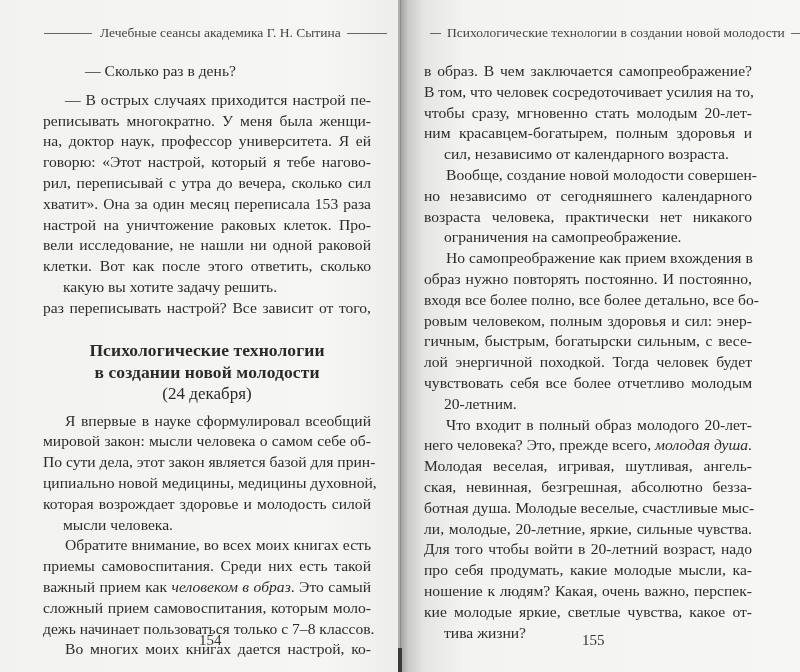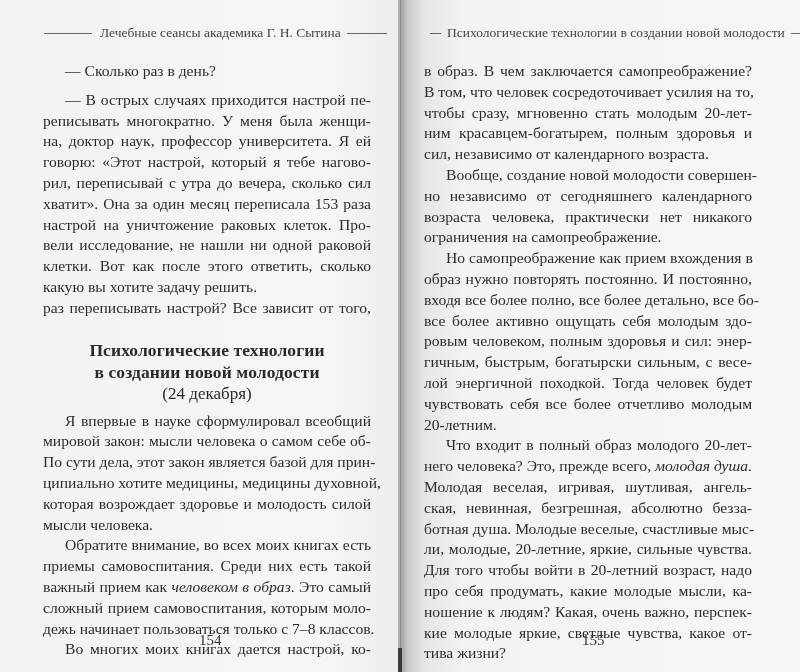--- a/index.html
+++ b/index.html
@@ -22,21 +22,21 @@
   .left .running-head .r2 { width:40px; margin-left:6px; }
   .right .running-head { left:30px; }
   .right .running-head .r1 { width:11px; margin-right:6px; }
   .right .running-head .r2 { width:11px; margin-left:6px; }
 
   .body-text { position:absolute; font-family:"Liberation Serif","DejaVu Serif",serif;
      font-size:15.6px; line-height:20.8px; color:#2c2c2c; text-align:justify; }
   .left .body-text { left:43px; width:328px; }
   .right .body-text { left:24px; width:328px; }
   .line { display:block; text-align:justify; text-align-last:justify; white-space:nowrap; }
-  .line.last { text-align-last:left; }
+  .line.last { text-align-last:left;margin-left:20px; }
   .em { font-style:italic; }
 
   .heading { text-align:center; font-family:"Liberation Serif",serif; color:#2a2a2a; }
   .heading .h { font-size:17.5px; line-height:22px; font-weight:bold; letter-spacing:.1px; }
   .heading .d { font-size:17px; line-height:22px; }
 
   .folio { position:absolute; top:632px; font-family:"Liberation Serif",serif; font-size:15px; color:#333; }
   .left .folio { left:199px; }
   .right .folio { left:182px; }
 </style>
@@ -68,21 +68,21 @@
 
       <div class="heading" style="margin-top:20px; margin-bottom:6px;">
         <div class="h">Психологические технологии</div>
         <div class="h">в создании новой молодости</div>
         <div class="d">(24 декабря)</div>
       </div>
 
       <span class="line" style="padding-left:22px;">Я впервые в науке сформулировал всеобщий</span>
       <span class="line">мировой закон: мысли человека о самом себе об-</span>
       <span class="line">По сути дела, этот закон является базой для прин-</span>
-      <span class="line">ципиально хотите медицины, медицины духовной,</span>
+      <span class="line">ципиально новой медицины, медицины духовной,</span>
       <span class="line">которая возрождает здоровье и молодость силой</span>
       <span class="line last">мысли человека.</span>
 
       <span class="line" style="padding-left:22px;">Обратите внимание, во всех моих книгах есть</span>
       <span class="line">приемы самовоспитания. Среди них есть такой</span>
       <span class="line"><span>важный прием как </span><span class="em">человеком в образ</span><span>. Это самый</span></span>
       <span class="line">сложный прием самовоспитания, которым моло-</span>
       <span class="line">дежь начинает пользоваться только с 7–8 классов.</span>
 
       <span class="line" style="padding-left:22px;">Во многих моих книгах дается настрой, ко-</span>
@@ -107,21 +107,20 @@
       <span class="line last">сил, независимо от календарного возраста.</span>
 
       <span class="line" style="padding-left:22px;">Вообще, создание новой молодости совершен-</span>
       <span class="line">но независимо от сегодняшнего календарного</span>
       <span class="line">возраста человека, практически нет никакого</span>
       <span class="line last">ограничения на самопреображение.</span>
 
       <span class="line" style="padding-left:22px;">Но самопреображение как прием вхождения в</span>
       <span class="line">образ нужно повторять постоянно. И постоянно,</span>
       <span class="line">входя все более полно, все более детально, все бо-</span>
-      <span class="line">все более активно ощущать себя молодым здо-</span>
       <span class="line">ровым человеком, полным здоровья и сил: энер-</span>
       <span class="line">гичным, быстрым, богатырски сильным, с весе-</span>
       <span class="line">лой энергичной походкой. Тогда человек будет</span>
       <span class="line">чувствовать себя все более отчетливо молодым</span>
       <span class="line last">20-летним.</span>
 
       <span class="line" style="padding-left:22px;">Что входит в полный образ молодого 20-лет-</span>
       <span class="line"><span>него человека? Это, прежде всего, </span><span class="em">молодая душа</span><span>.</span></span>
       <span class="line">Молодая веселая, игривая, шутливая, ангель-</span>
       <span class="line">ская, невинная, безгрешная, абсолютно беззa-</span>

